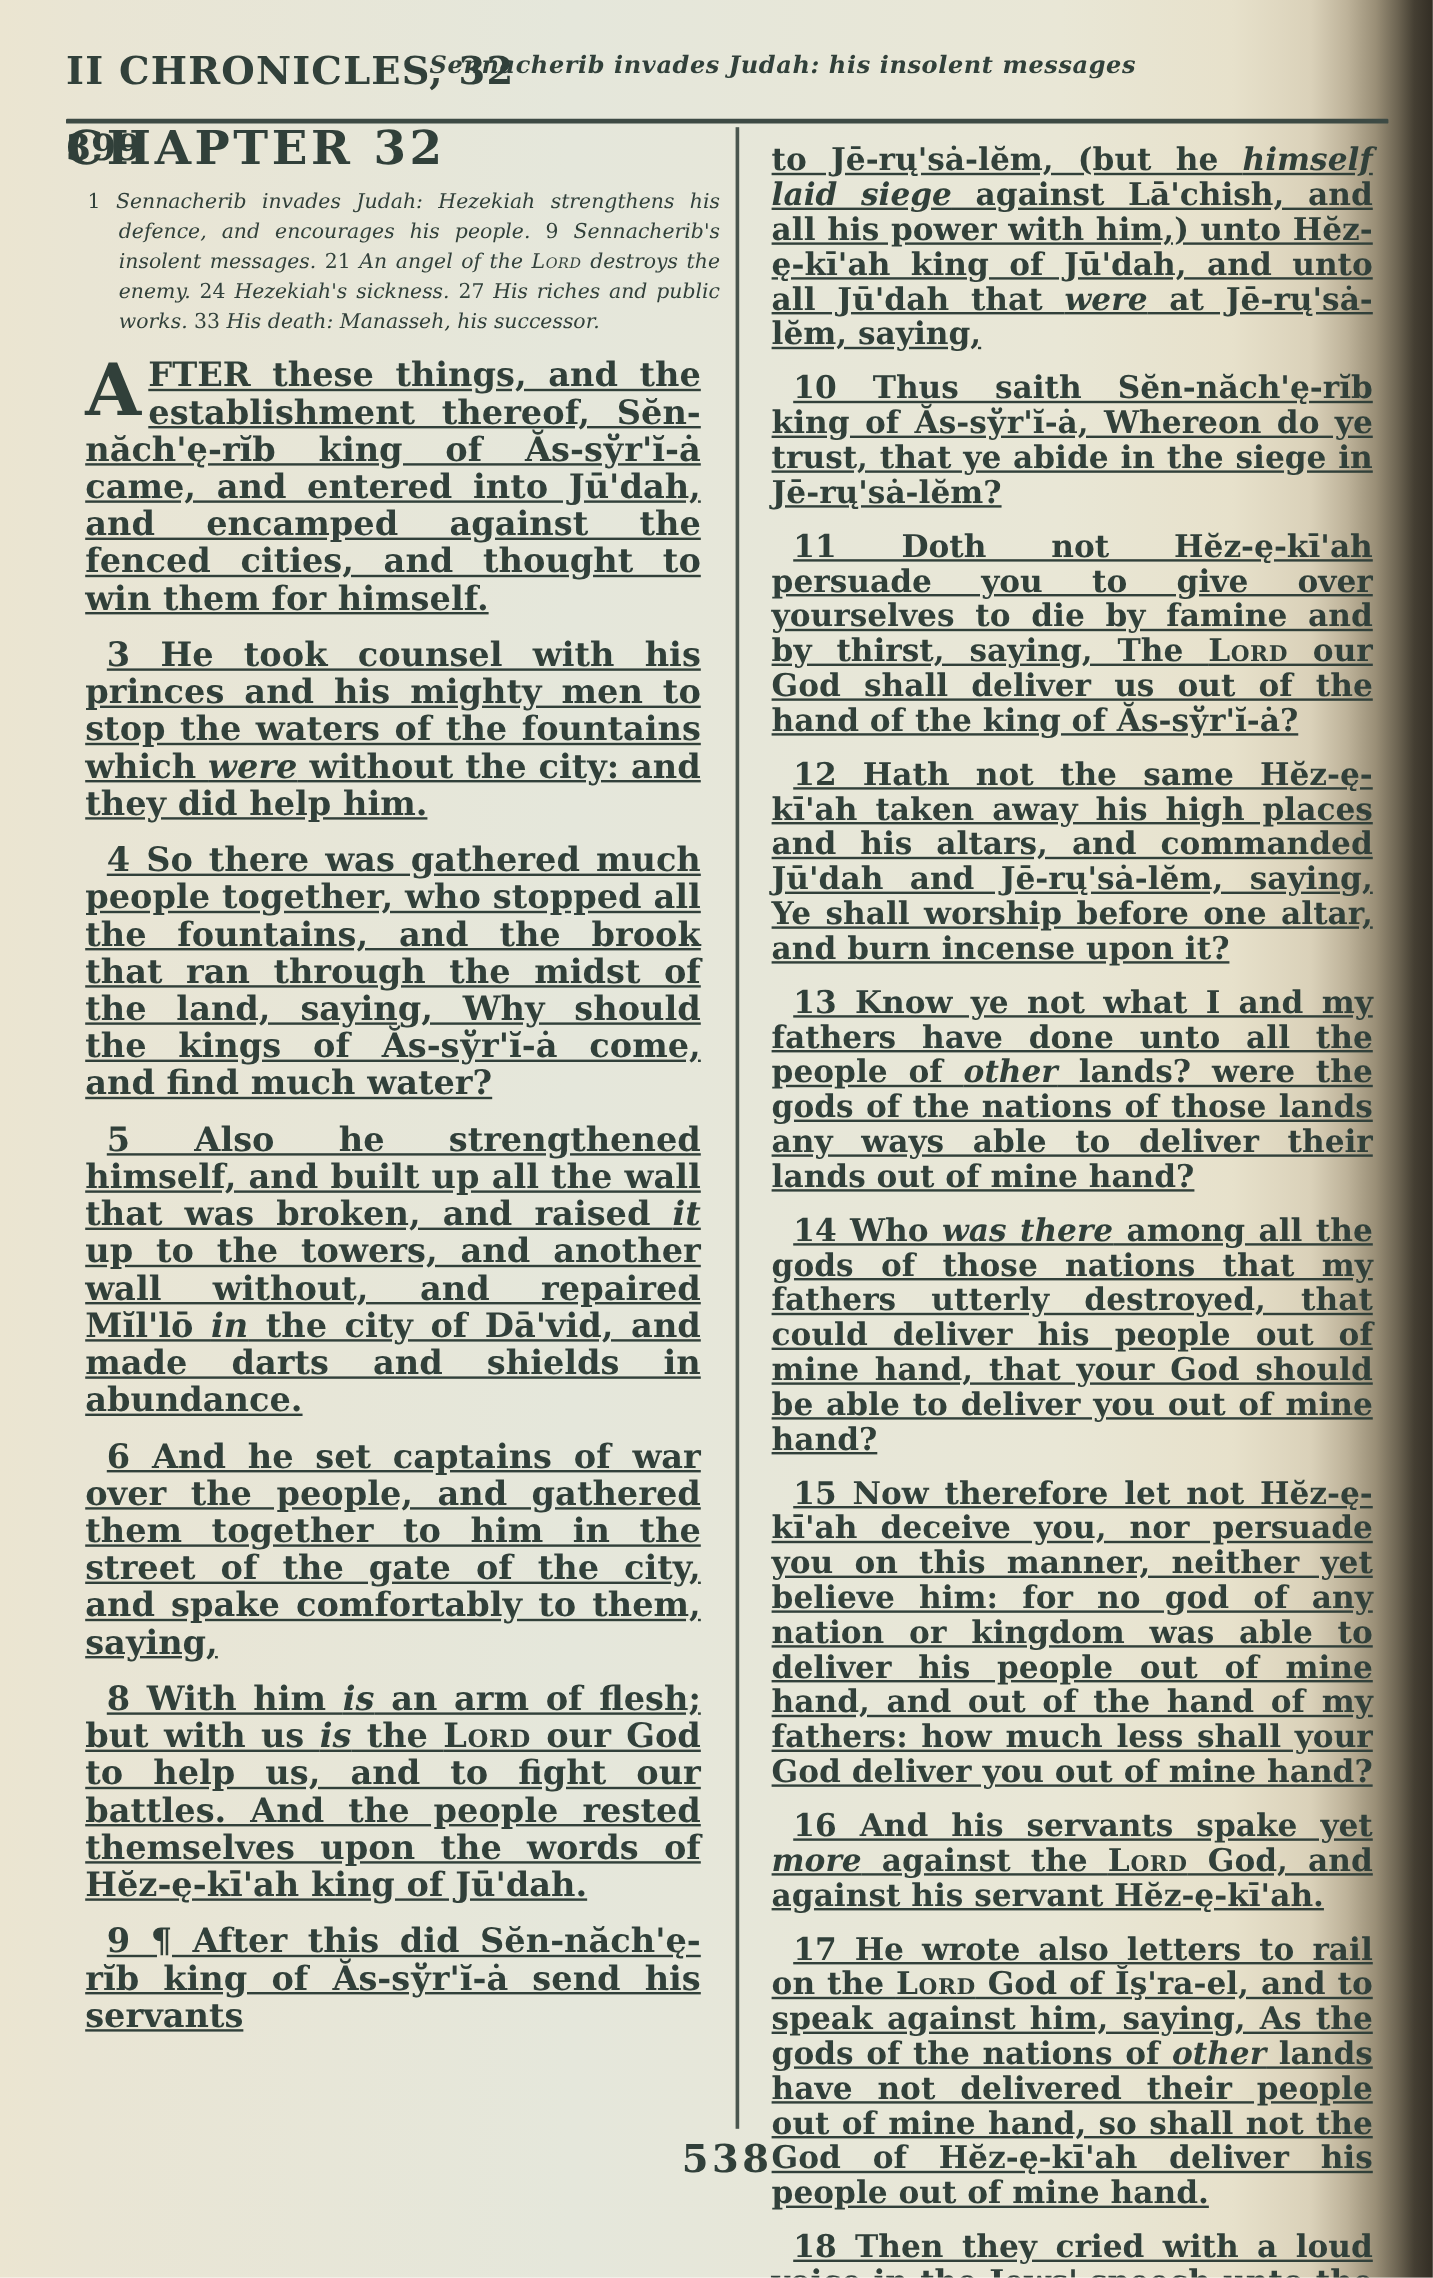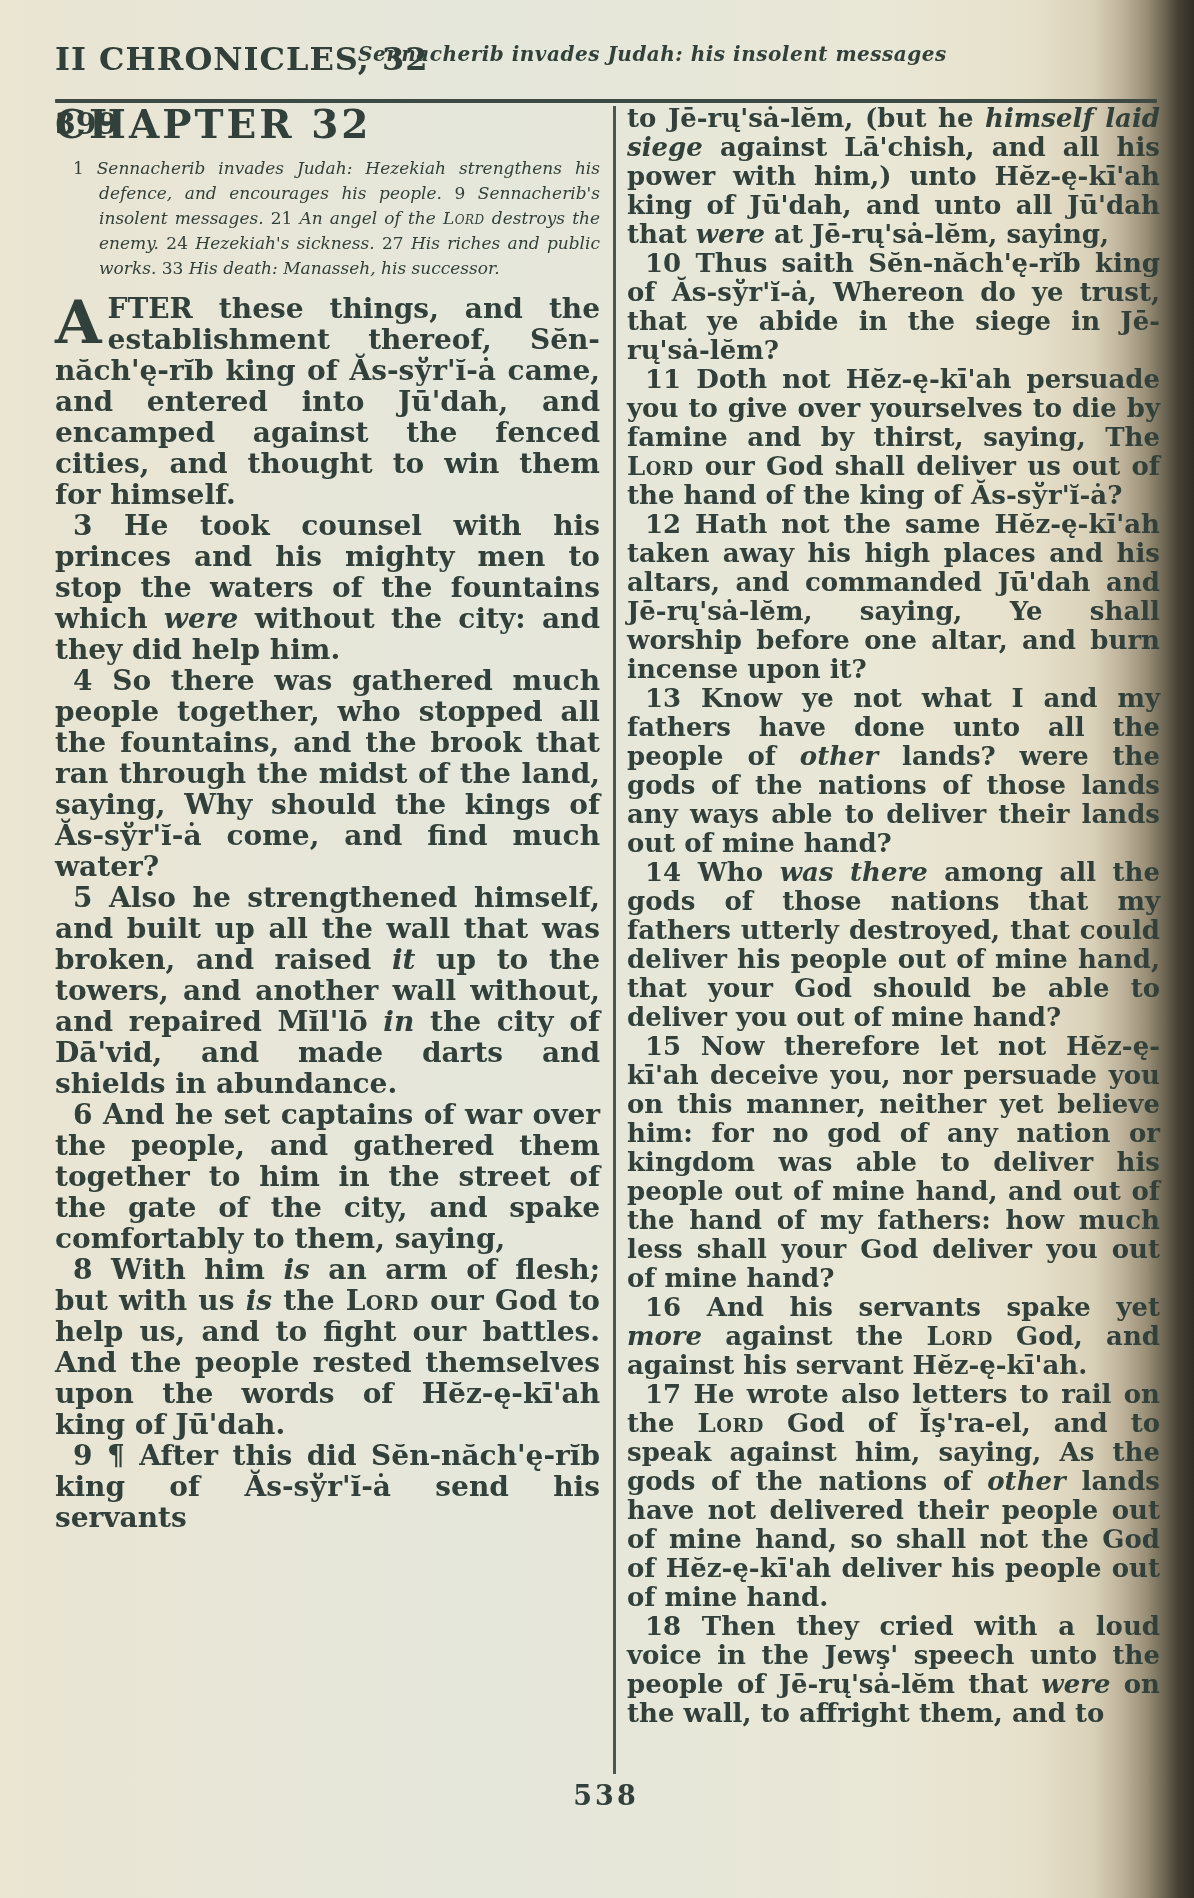--- a/index.html
+++ b/index.html
@@ -32,31 +32,31 @@
   .column-left{left:55px;top:108px;width:545px;font-size:28px;line-height:31px;font-weight:bold;}
   .column-right{left:627px;top:104px;width:533px;font-size:26px;line-height:29px;font-weight:bold;}
   .chapter-row{position:relative;height:42px;margin-bottom:4px;text-align:left;}
   .folio-top{position:absolute;left:0;top:0;font-size:30px;font-weight:bold;}
   .chapter-title{font-size:39px;font-weight:bold;letter-spacing:3px;display:inline-block;padding-top:1px;}
   .summary{
     font-style:italic;font-weight:normal;font-size:17px;line-height:25px;
     padding-left:44px;text-indent:-26px;margin:6px 0 12px 0;text-align:justify;
   }
   .summary .up{font-style:normal;}
-  .verse{margin:0;text-indent:18px;hyphens:auto;-webkit-hyphens:auto;}
+  .verse{margin:16px;text-indent:18px;hyphens:auto;text-decoration:underline;-webkit-hyphens:auto;}
   .verse.flush{text-indent:0;}
   .it{font-style:italic;}
   .sc{font-variant:small-caps;letter-spacing:0.5px;}
   .dropcap{
     float:left;font-size:60px;line-height:54px;font-weight:bold;
     padding:2px 6px 0 0;
   }
   .folio-bottom{
     position:absolute;left:55px;top:1780px;width:1102px;text-align:center;
-    font-size:27px;font-weight:bold;letter-spacing:3px;
+    font-size:32px;font-weight:bold;letter-spacing:3px;
   }
 </style>
 </head>
 <body>
 
 <div class="book-header ink">II CHRONICLES, 32</div>
 <div class="running-head ink">Sennacherib invades Judah: his insolent messages</div>
 <div class="head-rule"></div>
 <div class="col-divider"></div>
 

